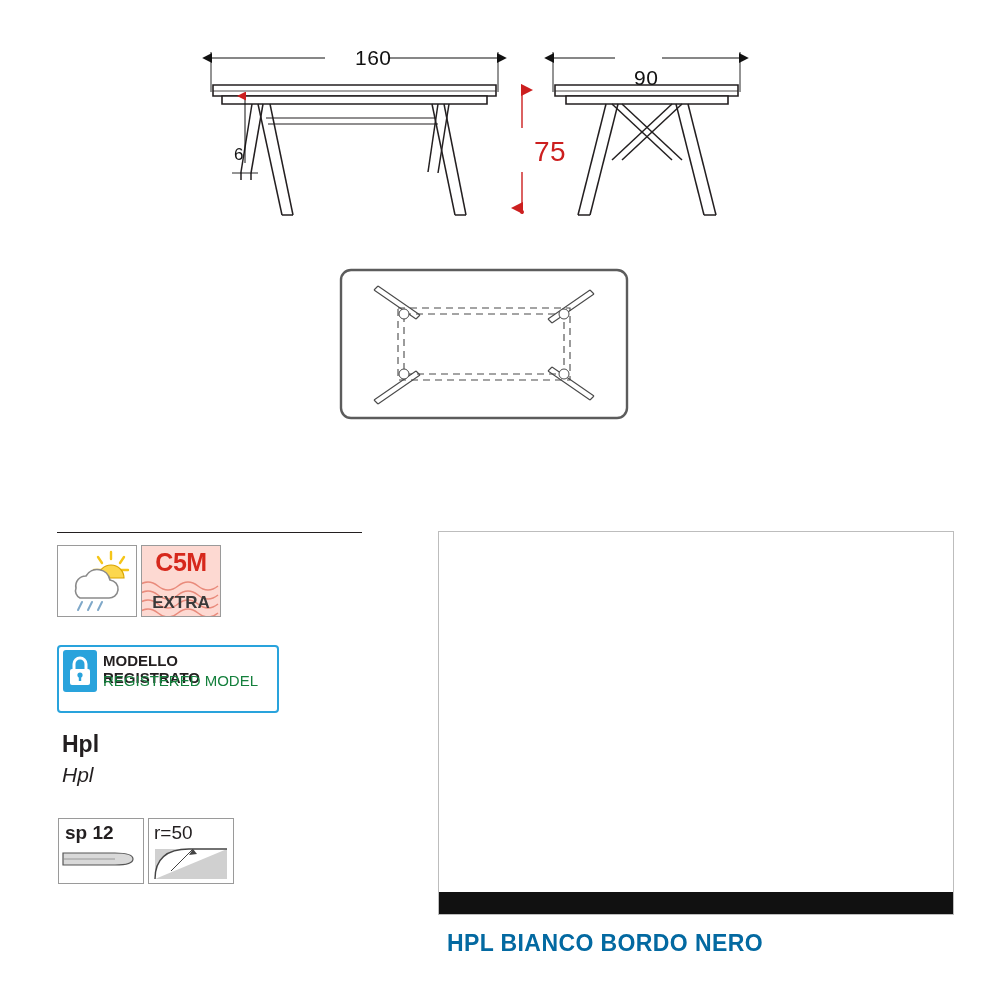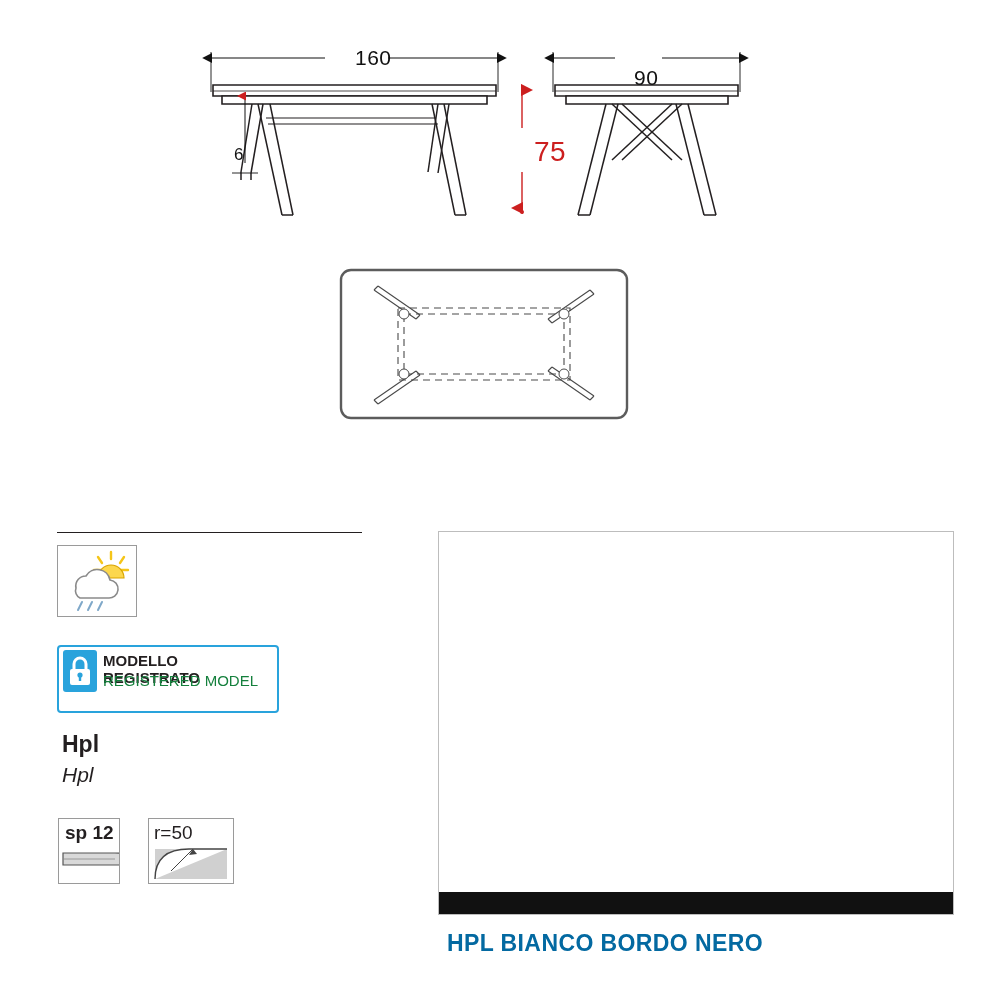--- a/index.html
+++ b/index.html
@@ -157,21 +157,21 @@
     position: absolute;
     left: 62px; top: 763px;
     font-size: 21px;
     font-style: italic;
     color: #231f20;
   }
 
   #thickness-badge {
     position: absolute;
     left: 58px; top: 818px;
-    width: 62px; height: 66px;
+    width: 86px; height: 66px;
     border: 1px solid #9a9a9a;
     background: #fff;
     box-sizing: border-box;
     overflow: hidden;
   }
   #thickness-badge .tb-text {
     position: absolute;
     left: 6px; top: 3px;
     font-size: 19px;
     font-weight: bold;
@@ -354,20 +354,32 @@
       <path d="M18,42 a10,10 0 0,1 10,-12 a13,13 0 0,1 24,4 a9,9 0 0,1 -2,18 L22,52 a8,8 0 0,1 -4,-10 z" fill="#ffffff" stroke="#8a8a8a" stroke-width="1.6"></path>
 
       <g stroke="#7fa8c9" stroke-width="2" stroke-linecap="round">
         <line x1="24" y1="56" x2="20" y2="64"></line>
         <line x1="34" y1="56" x2="30" y2="64"></line>
         <line x1="44" y1="56" x2="40" y2="64"></line>
       </g>
     </svg>
   </div>
 
+  <div id="c5m-badge">
+    <svg width="78" height="70" viewBox="0 0 78 70" style="position:absolute;left:0;top:0;">
+      <g stroke="#e98b7c" stroke-width="1.6" fill="none">
+        <path d="M-4,40 q10,-8 20,0 q10,8 20,0 q10,-8 20,0 q10,8 20,0"></path>
+        <path d="M-4,49 q10,-8 20,0 q10,8 20,0 q10,-8 20,0 q10,8 20,0"></path>
+        <path d="M-4,58 q10,-8 20,0 q10,8 20,0 q10,-8 20,0 q10,8 20,0"></path>
+        <path d="M-4,67 q10,-8 20,0 q10,8 20,0 q10,-8 20,0 q10,8 20,0"></path>
+      </g>
+    </svg>
+    <div class="c5m-text">C5M</div>
+    <div class="extra-text">EXTRA</div>
+  </div>
 
   <div id="registered-badge">
     <div class="lock-box">
       <svg width="34" height="42" viewBox="0 0 34 42">
         <path d="M11,19 v-5 a6,6 0 0,1 12,0 v5" fill="none" stroke="#ffffff" stroke-width="3"></path>
         <rect x="7" y="19" width="20" height="16" rx="2" fill="#ffffff"></rect>
         <circle cx="17" cy="25" r="2.6" fill="#29a3dc"></circle>
         <rect x="15.8" y="25" width="2.4" height="6" fill="#29a3dc"></rect>
       </svg>
     </div>

